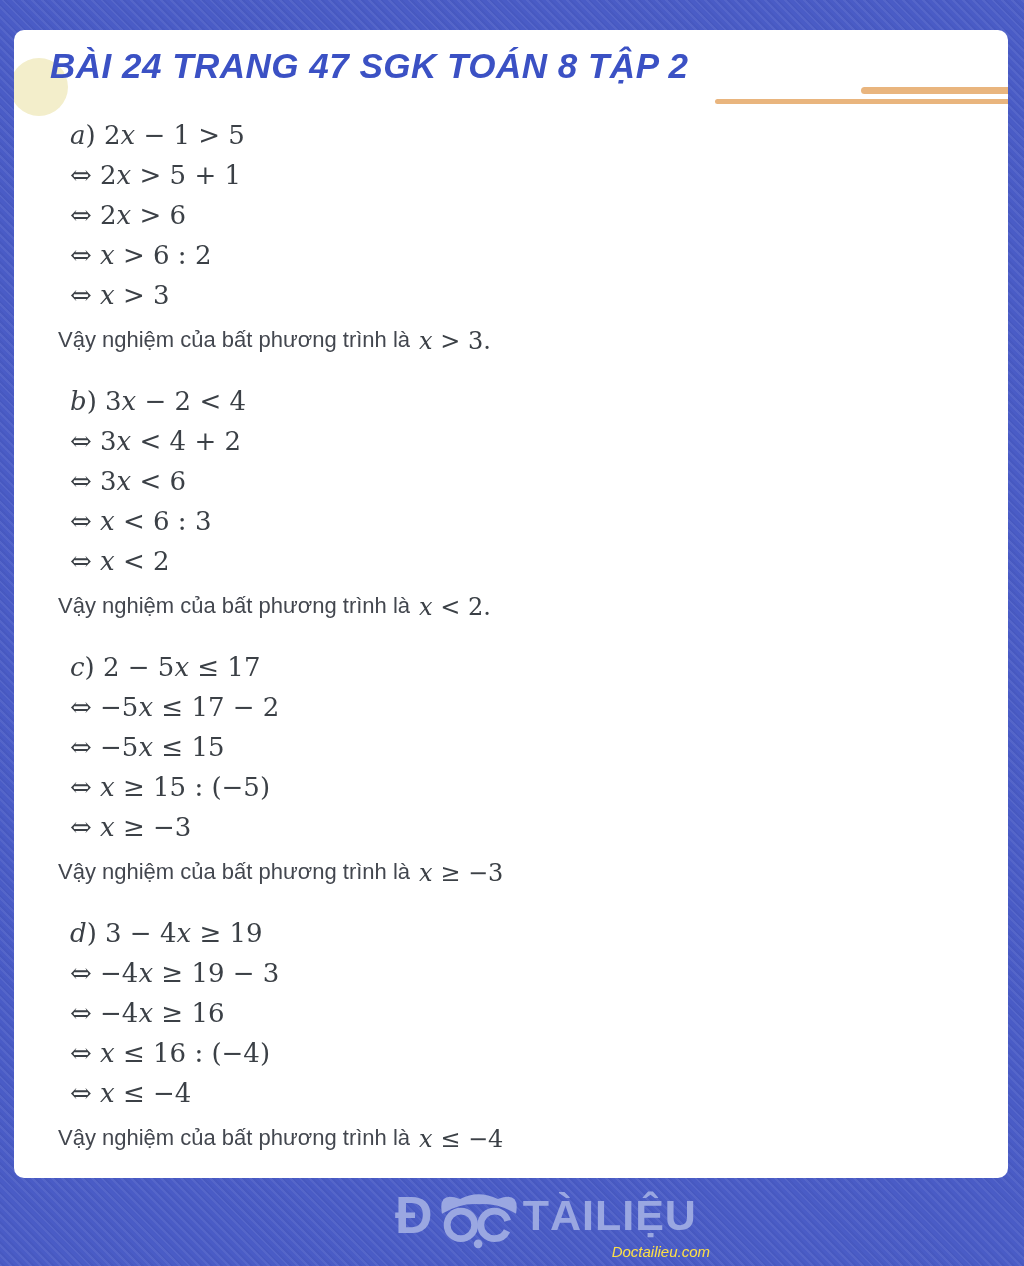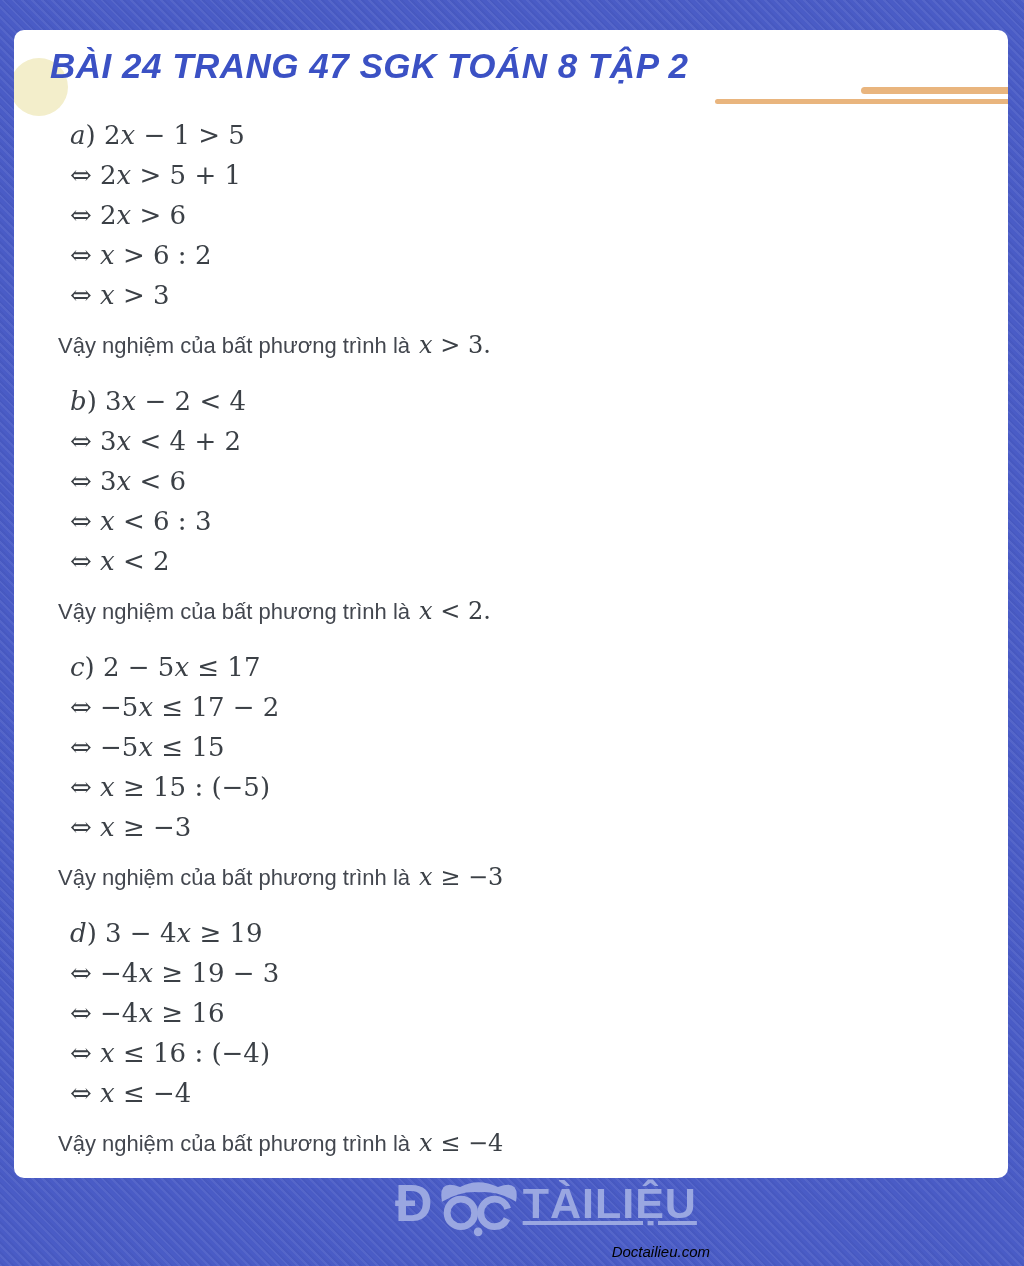--- a/index.html
+++ b/index.html
@@ -43,45 +43,45 @@
 
   .m-line {
     height:40px; display:flex; align-items:center;
     font-family:"DejaVu Serif", serif;
     font-size:26px; color:#3b4046; white-space:pre;
   }
   .m-line i, .m-math i { font-family:"DejaVu Serif", serif; font-style:italic; }
 
   .conclusion {
     margin:12px 0 0 -12px; height:32px;
-    display:flex; align-items:flex-end;
+    display:flex; align-items:flex-start;
     font-size:22px; color:#43474f;
   }
   .m-math {
     font-family:"DejaVu Serif", serif;
-    font-size:24px; color:#3b4046; margin-left:9px; white-space:pre;margin-top:40px;
+    font-size:24px; color:#3b4046; margin-left:9px; white-space:pre;
   }
 
   
   .footer {
     position:absolute; left:0; bottom:0; width:1024px; height:88px;
   }
   .logo-wrap {
     position:absolute; left:376px; bottom:6px; width:340px;
   }
   .logo-row {
     display:flex; align-items:center; justify-content:center;
     color:#9aa7e1; height:56px;
   }
   .logo-d { font-size:52px; font-weight:bold; line-height:1; margin-right:2px; }
   .owl-svg { width:92px; height:62px; margin:6px -2px 0 -2px; display:block; }
-  .logo-rest { font-size:43px; font-weight:bold; letter-spacing:1px; line-height:1;text-decoration:underline; }
+  .logo-rest { font-size:43px; font-weight:bold; letter-spacing:1px; line-height:1; }
   .website {
-    text-align:right; margin-top:12px; padding-right:6px;
-    font-size:15px; font-style:italic; color:#000000;
+    text-align:right; margin-top:0px; padding-right:6px;
+    font-size:15px; font-style:italic; color:#fde047;
   }
 </style>
 </head>
 <body>
 
 <div class="card">
   <div class="decor-circle"></div>
   <h1 class="page-title">BÀI 24 TRANG 47 SGK TOÁN 8 TẬP 2</h1>
   <div class="accent-line top"></div>
   <div class="accent-line bottom"></div>

